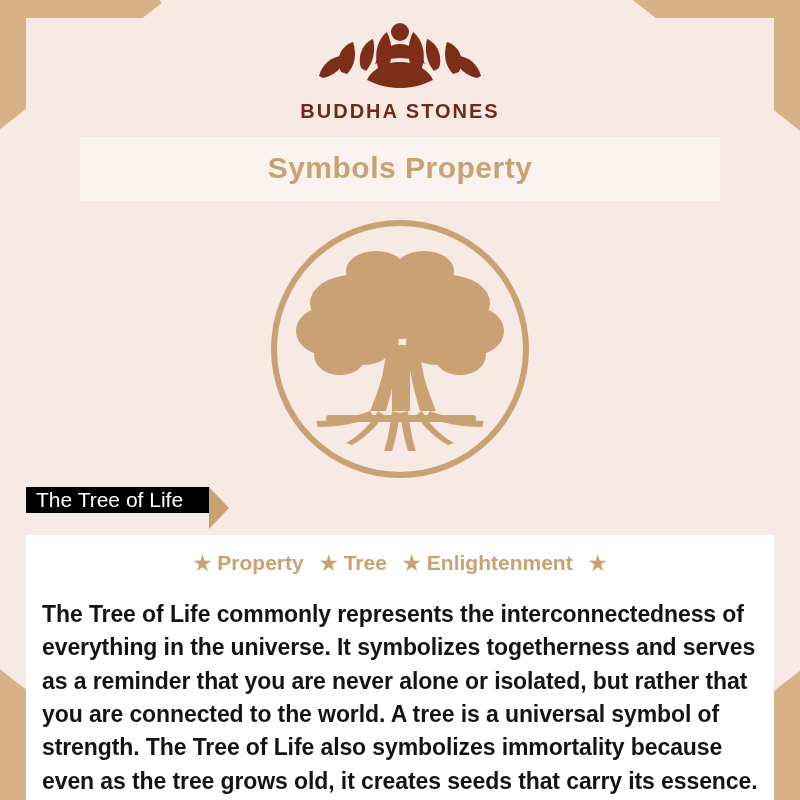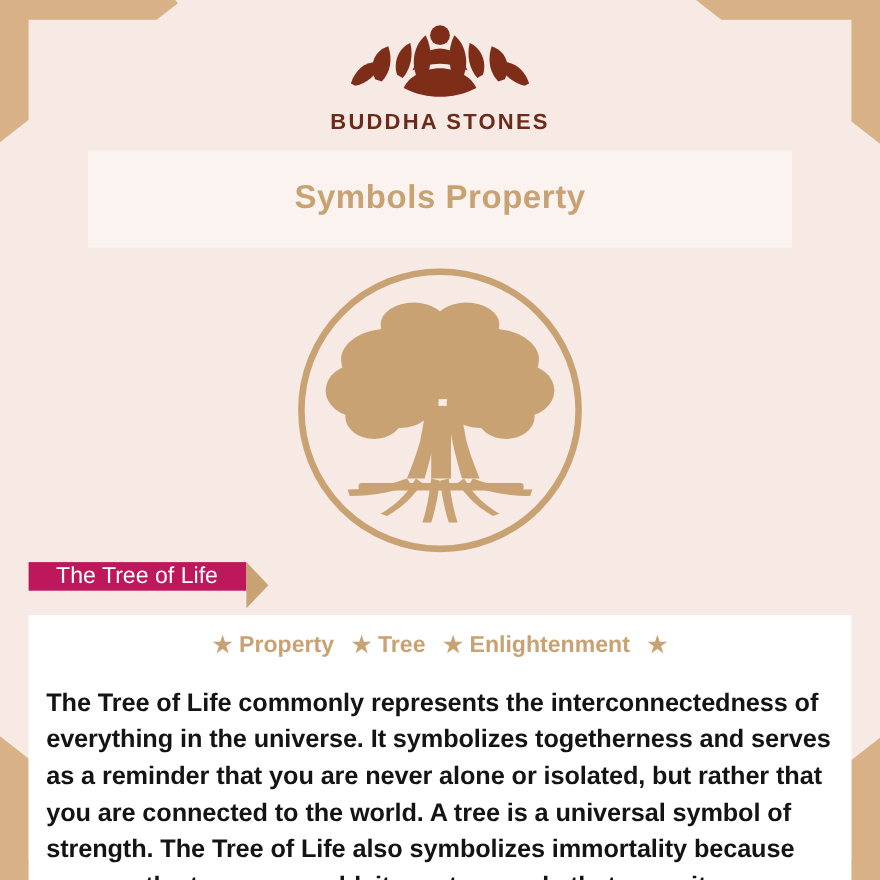--- a/index.html
+++ b/index.html
@@ -76,21 +76,21 @@
   }
 
   
   .title-band {
     margin: 14px 80px 0 80px;
     background: #fbf3ef;
     text-align: center;
     padding: 10px 0 12px 0;
   }
   .title-band h1 {
-    margin: 16px;
+    margin: 4px;
     font-size: 30px;
     font-weight: bold;
     color: #c9a274;
     letter-spacing: 0.5px;
   }
 
   
   .emblem-wrap {
     margin-top: 14px;
     text-align: center;
@@ -101,26 +101,26 @@
   .ribbon-row {
     position: relative;
     height: 48px;
     margin-top: 2px;
   }
   .ribbon {
     position: absolute;
     left: 26px;
     top: 0;
     height: 26px;
-    background: #be185d;
+    background: #000000;
     color: #ffffff;
     font-size: 21px;
     display: flex;
     align-items: center;
-    padding: 0 26px 0 25px;
+    padding: 0 26px 0 10px;
     font-weight: normal;
   }
   .ribbon:after {
     content: "";
     position: absolute;
     right: -20px;
     top: 0;
     width: 0; height: 0;
     border-top: 21px solid transparent;
     border-bottom: 21px solid transparent;

